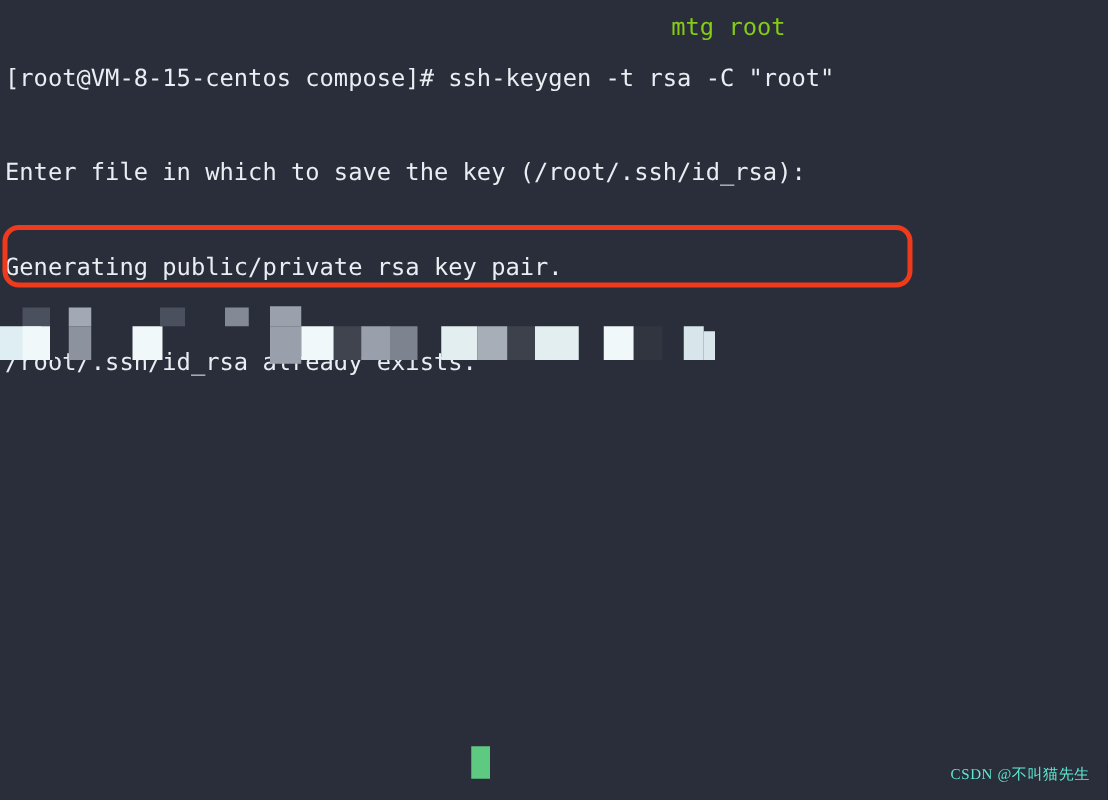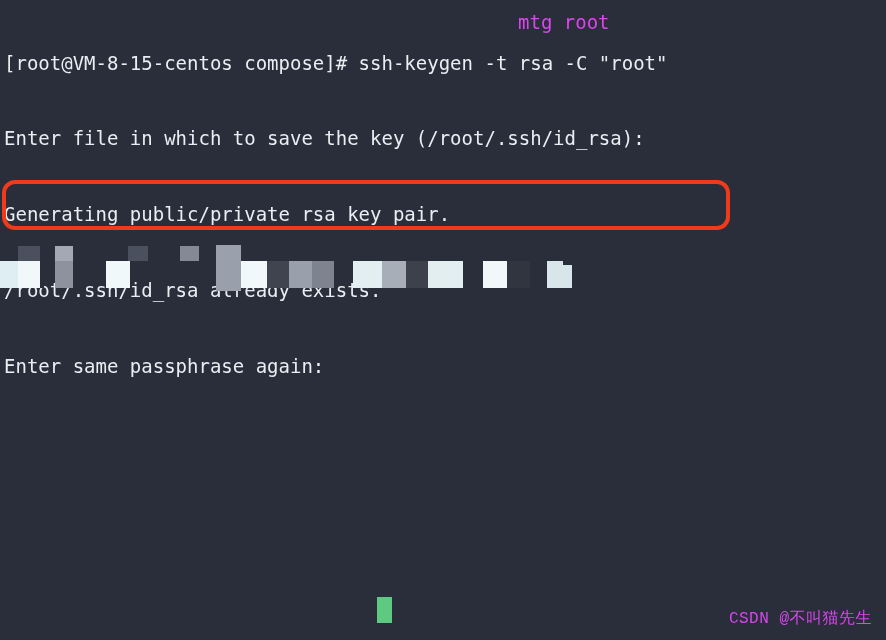--- a/index.html
+++ b/index.html
@@ -67,50 +67,49 @@
     background: #5ec980;
     width: 15px;
     height: 26px;
     z-index: 4;
   }
   
   #watermark {
     position: absolute;
     right: 14px;
     bottom: 8px;
-    color: #d946ef;
-    font-family: Liberation Mono, monospace;
-    font-size: 16px;
+    color: #5eead4;
+    font-family: Liberation Serif, serif;
+    font-size: 12px;
     letter-spacing: 0.5px;
     z-index: 7;
     white-space: nowrap;
   }
   .fp-tail {
     position: absolute;
-    left: 518px;
+    left: 537px;
     top: 0px;
-    color: #d946ef;
+    color: #84cc16;
     font-family: "DejaVu Sans Mono", "Liberation Mono", monospace;
     font-size: 19px;
     line-height: 45px;
     white-space: pre;
     z-index: 7;
   }
 </style>
 </head>
 <body>
 
 <div id="screen">
 
   <div id="term">
     <div class="line">[root@VM-8-15-centos compose]# ssh-keygen -t rsa -C "root"</div>
     <div class="line">Enter file in which to save the key (/root/.ssh/id_rsa):</div>
     <div class="line">Generating public/private rsa key pair.</div>
     <div class="line">/root/.ssh/id_rsa already exists.</div>
-    <div class="line">Enter same passphrase again:</div>
     
     
     
     
     
     
     
     
     
     

